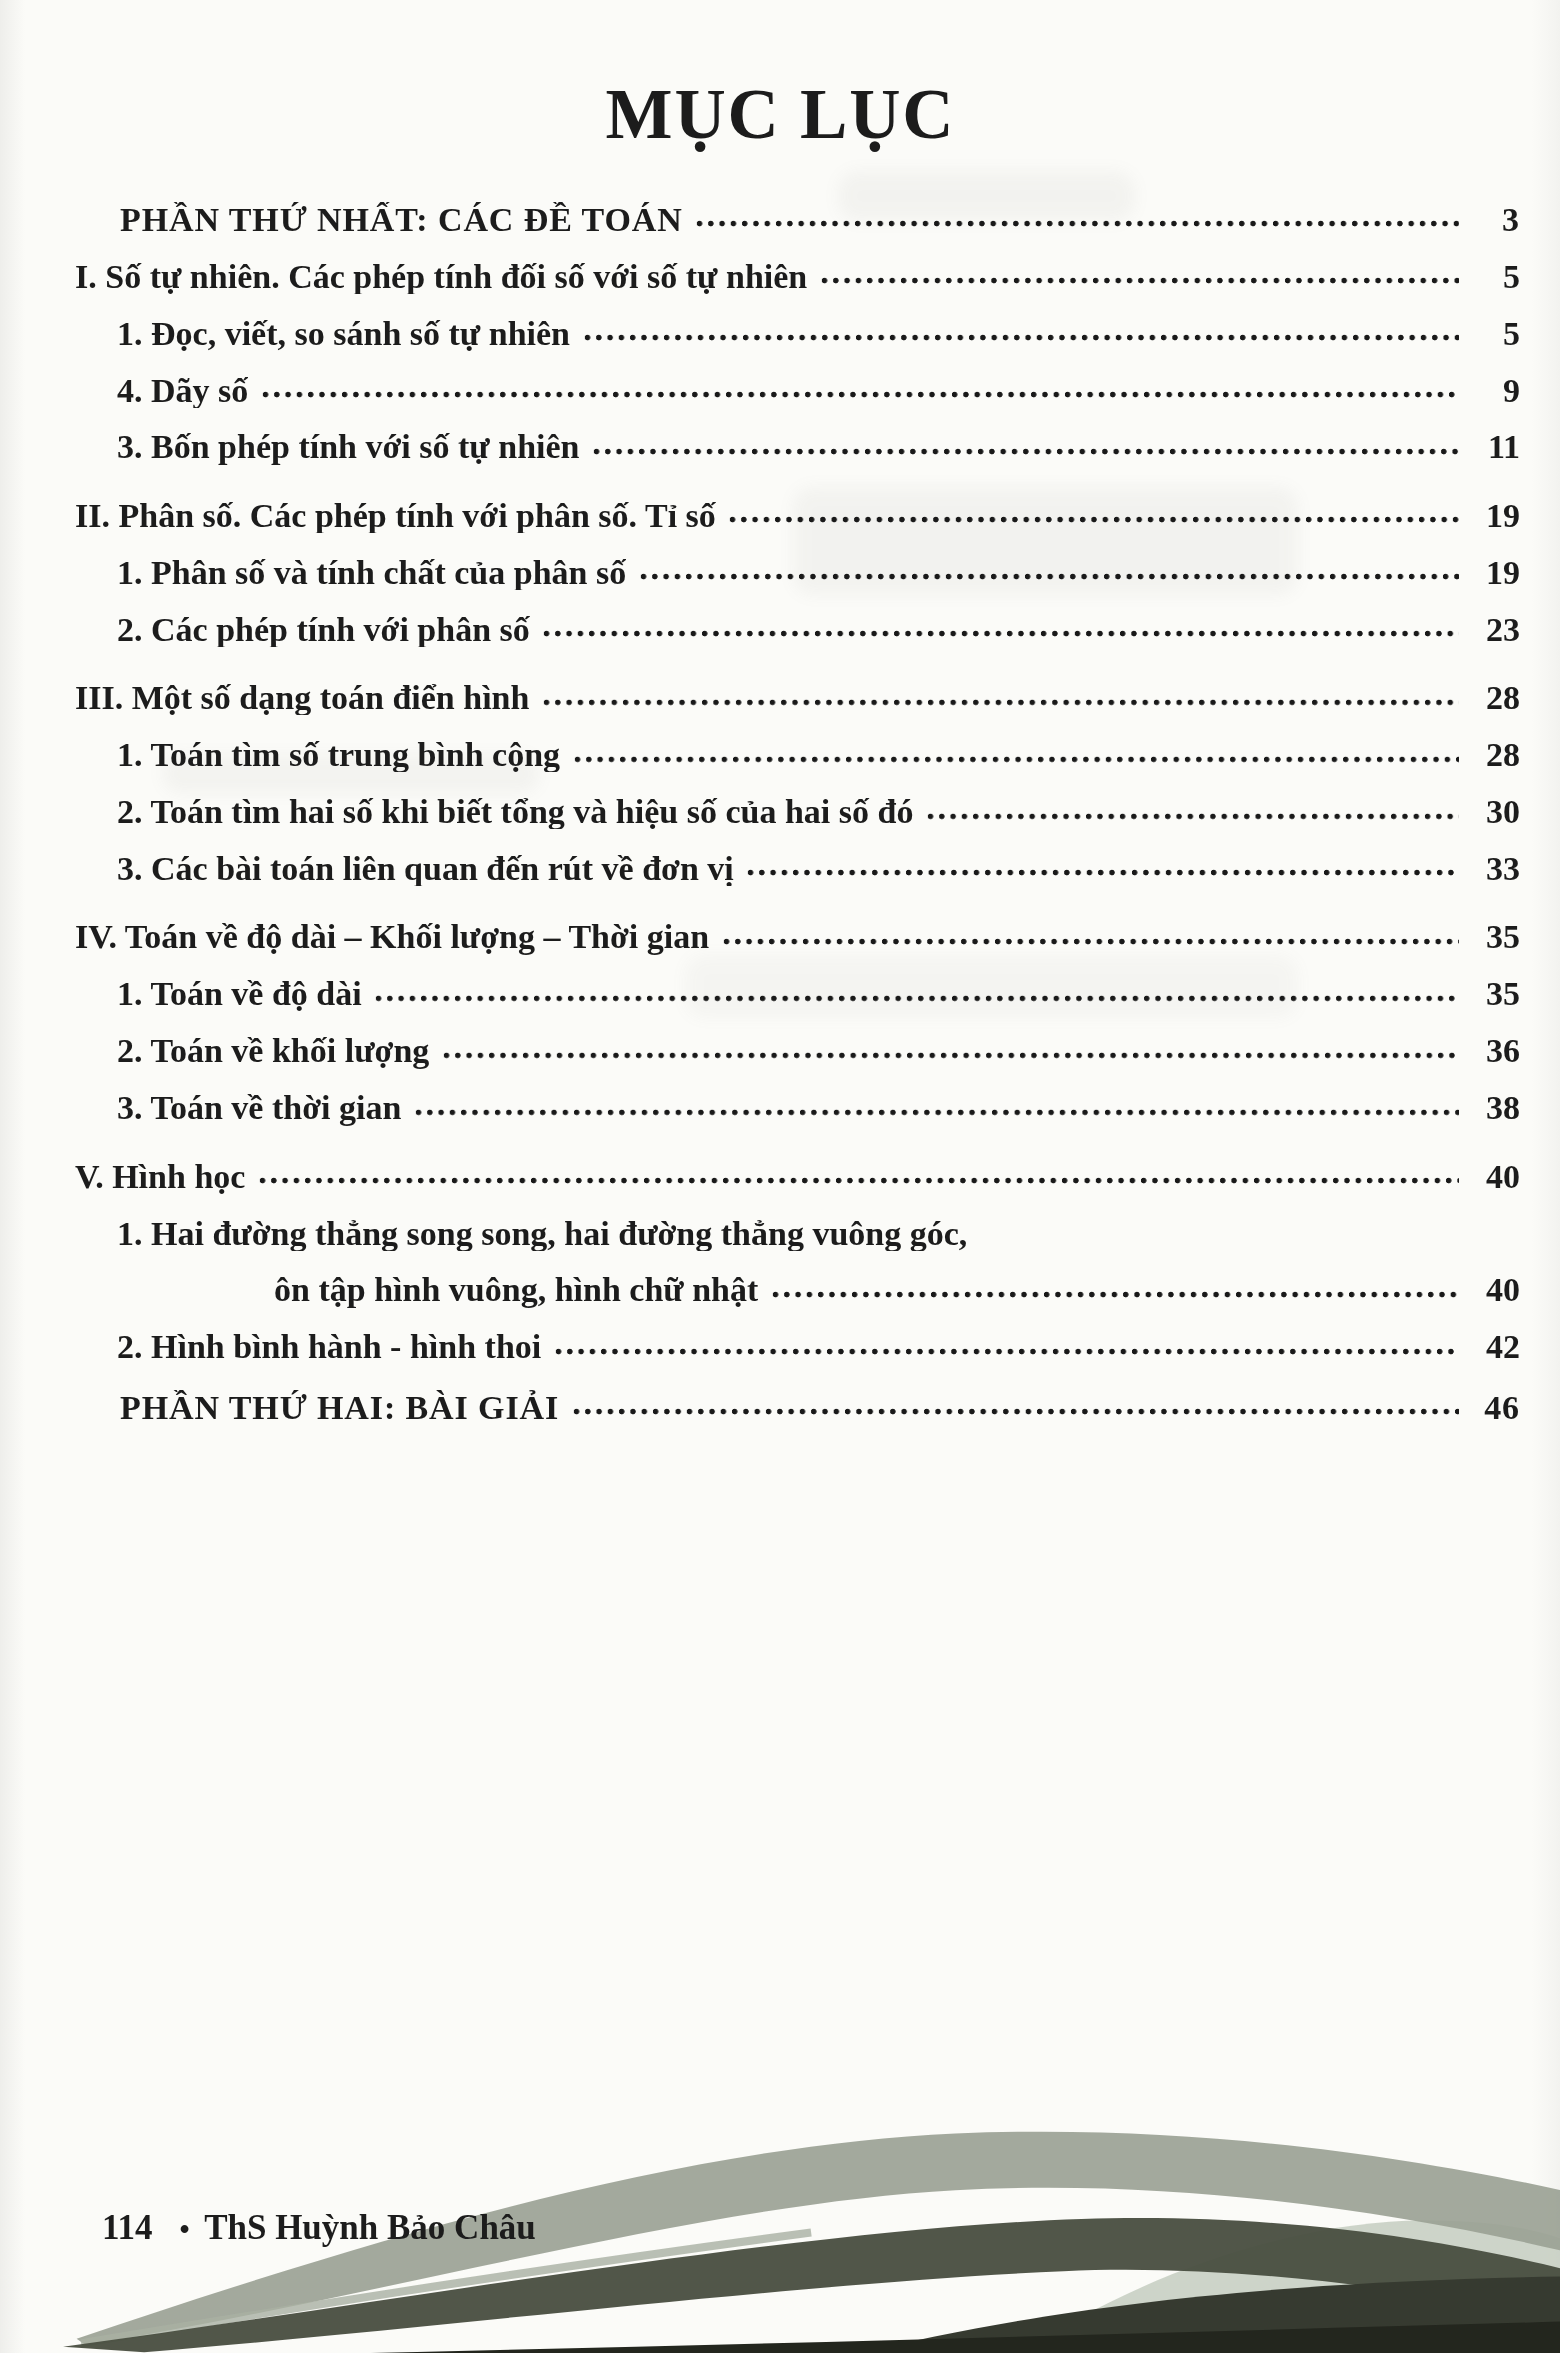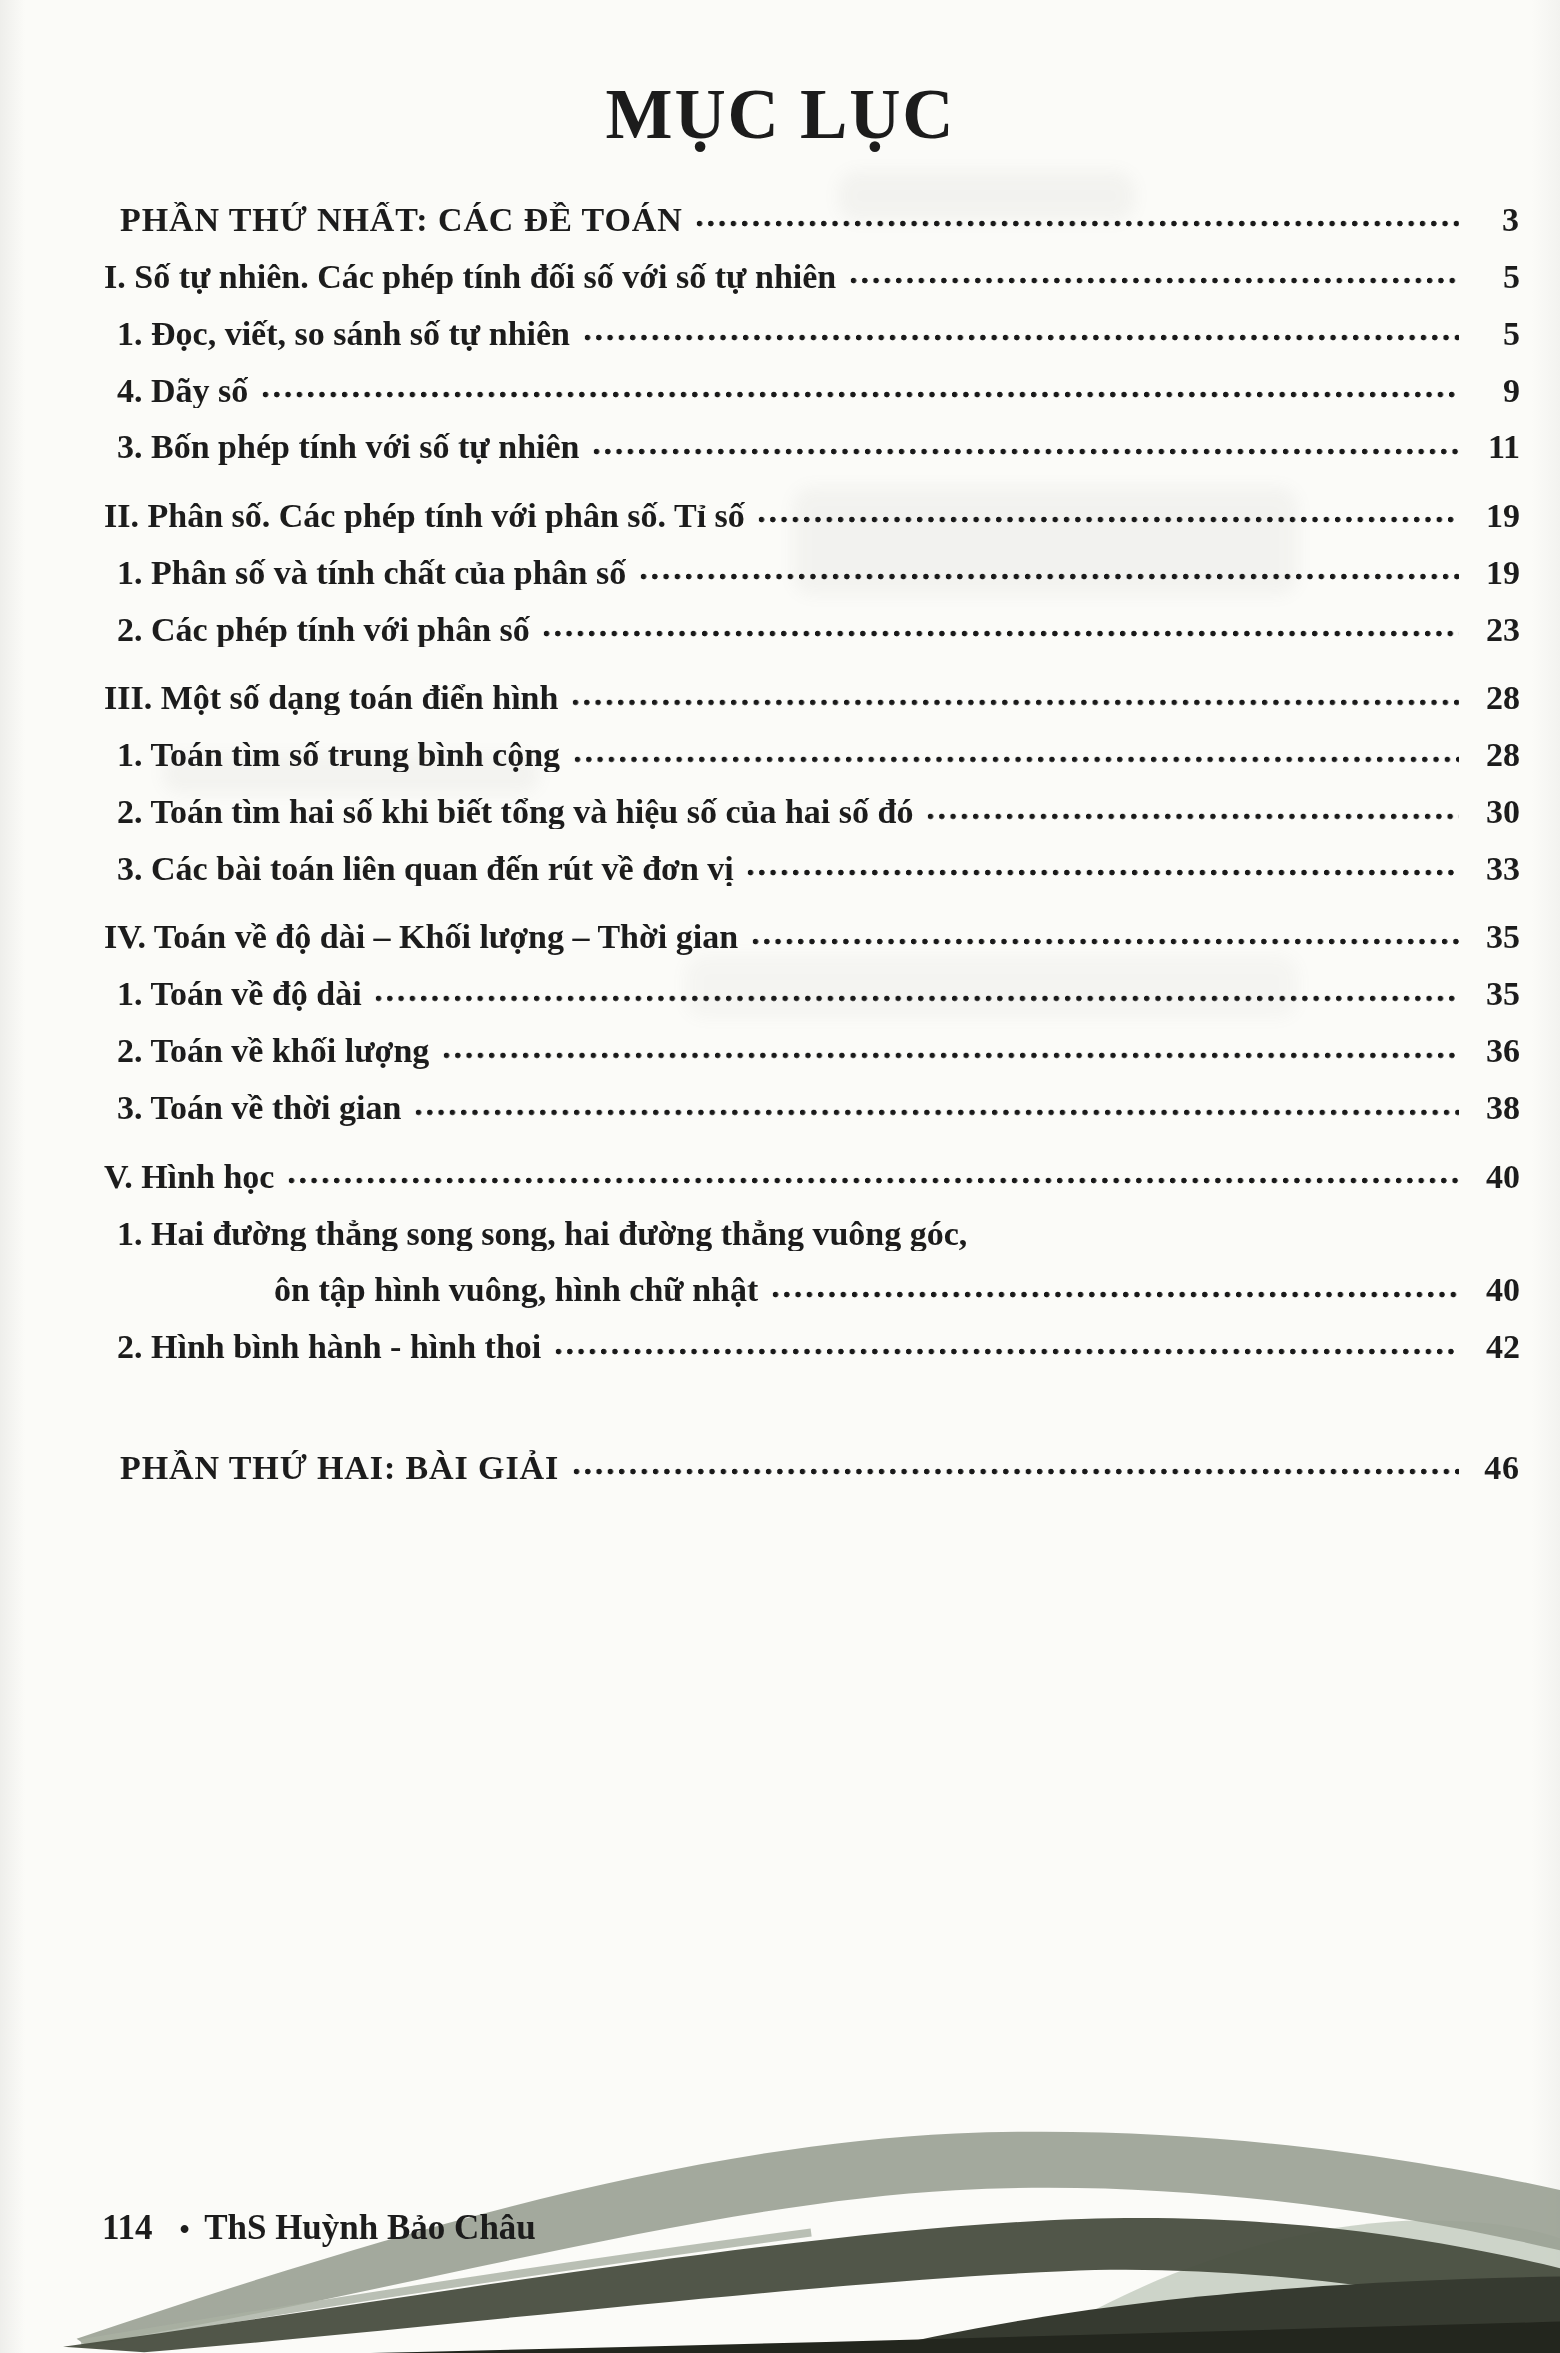--- a/index.html
+++ b/index.html
@@ -12,25 +12,25 @@
   .page-title{
     padding-top:76px;text-align:center;
     font-size:71px;font-weight:bold;letter-spacing:1.8px;line-height:1.08;
   }
   .toc{margin-top:49px;padding-right:41px;position:relative;z-index:2;}
   .row{
     display:flex;align-items:flex-start;white-space:nowrap;
     font-size:34px;font-weight:bold;line-height:1.04;margin-bottom:21.6px;
   }
   .lvl0{padding-left:120px;letter-spacing:0.9px;}
-  .lvl1{padding-left:104px;}
+  .lvl1{padding-left:75px;}
   .lvl2{padding-left:117px;}
   .lvl3{padding-left:274px;}
   .gap{margin-top:33px;}
-  .gap-lg{margin-top:85px;}
+  .gap-lg{margin-top:25px;}
   .label{flex:0 1 auto;overflow:hidden;}
   .dots{
     flex:1 1 36px;align-self:flex-end;height:11.7px;margin:0 9px 7.2px 12.6px;
     background-image:radial-gradient(circle at 4.5px 5.4px,#191919 2.4px,transparent 3.1px);
     background-size:11.3px 11.7px;background-repeat:repeat-x;
   }
   .pg{flex:0 0 auto;min-width:52px;text-align:right;}
   .footer{
     position:absolute;left:102px;top:2208px;z-index:5;
     display:flex;align-items:baseline;font-size:35px;font-weight:bold;

